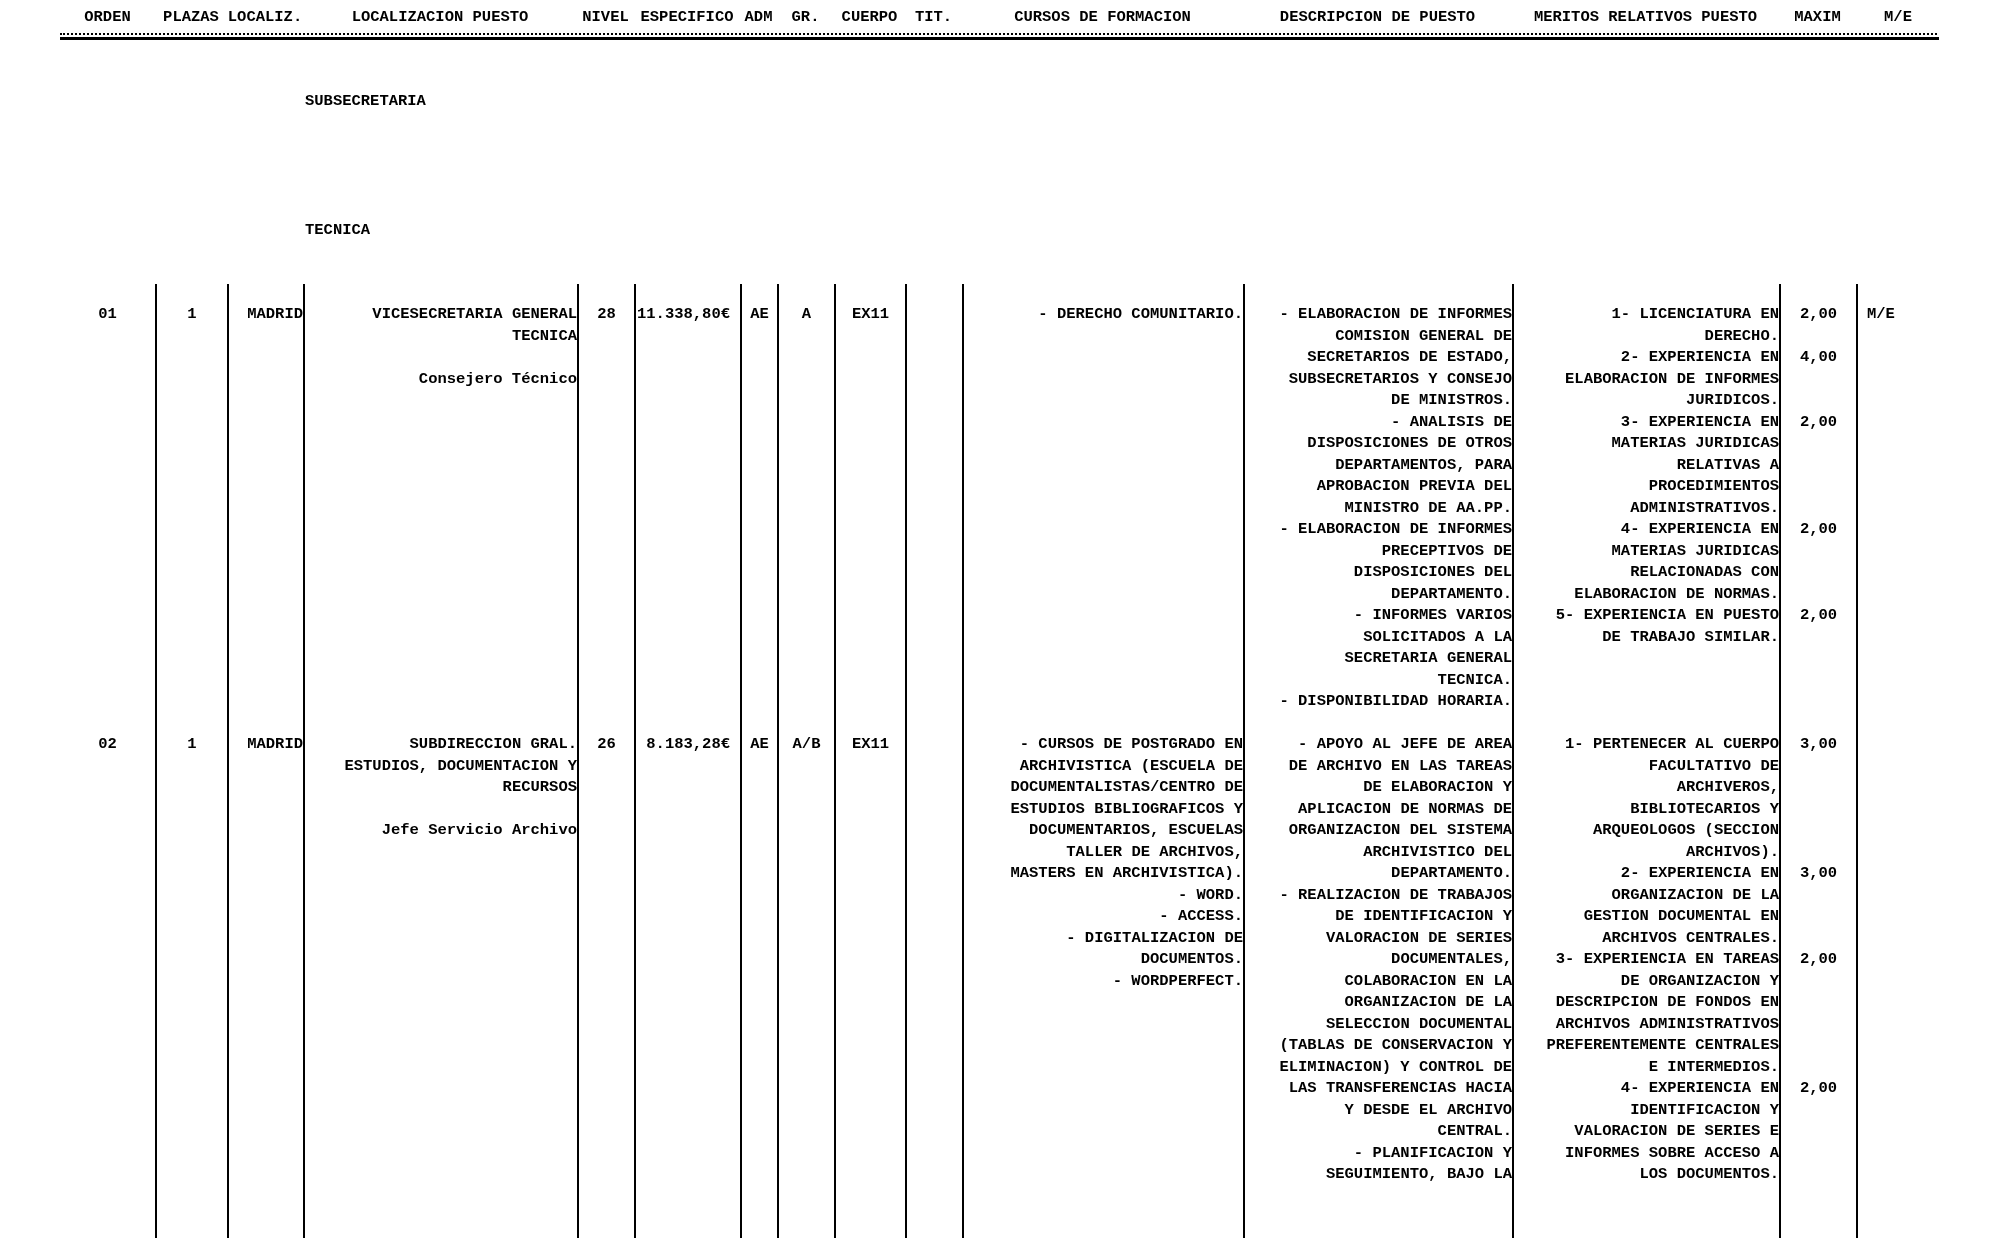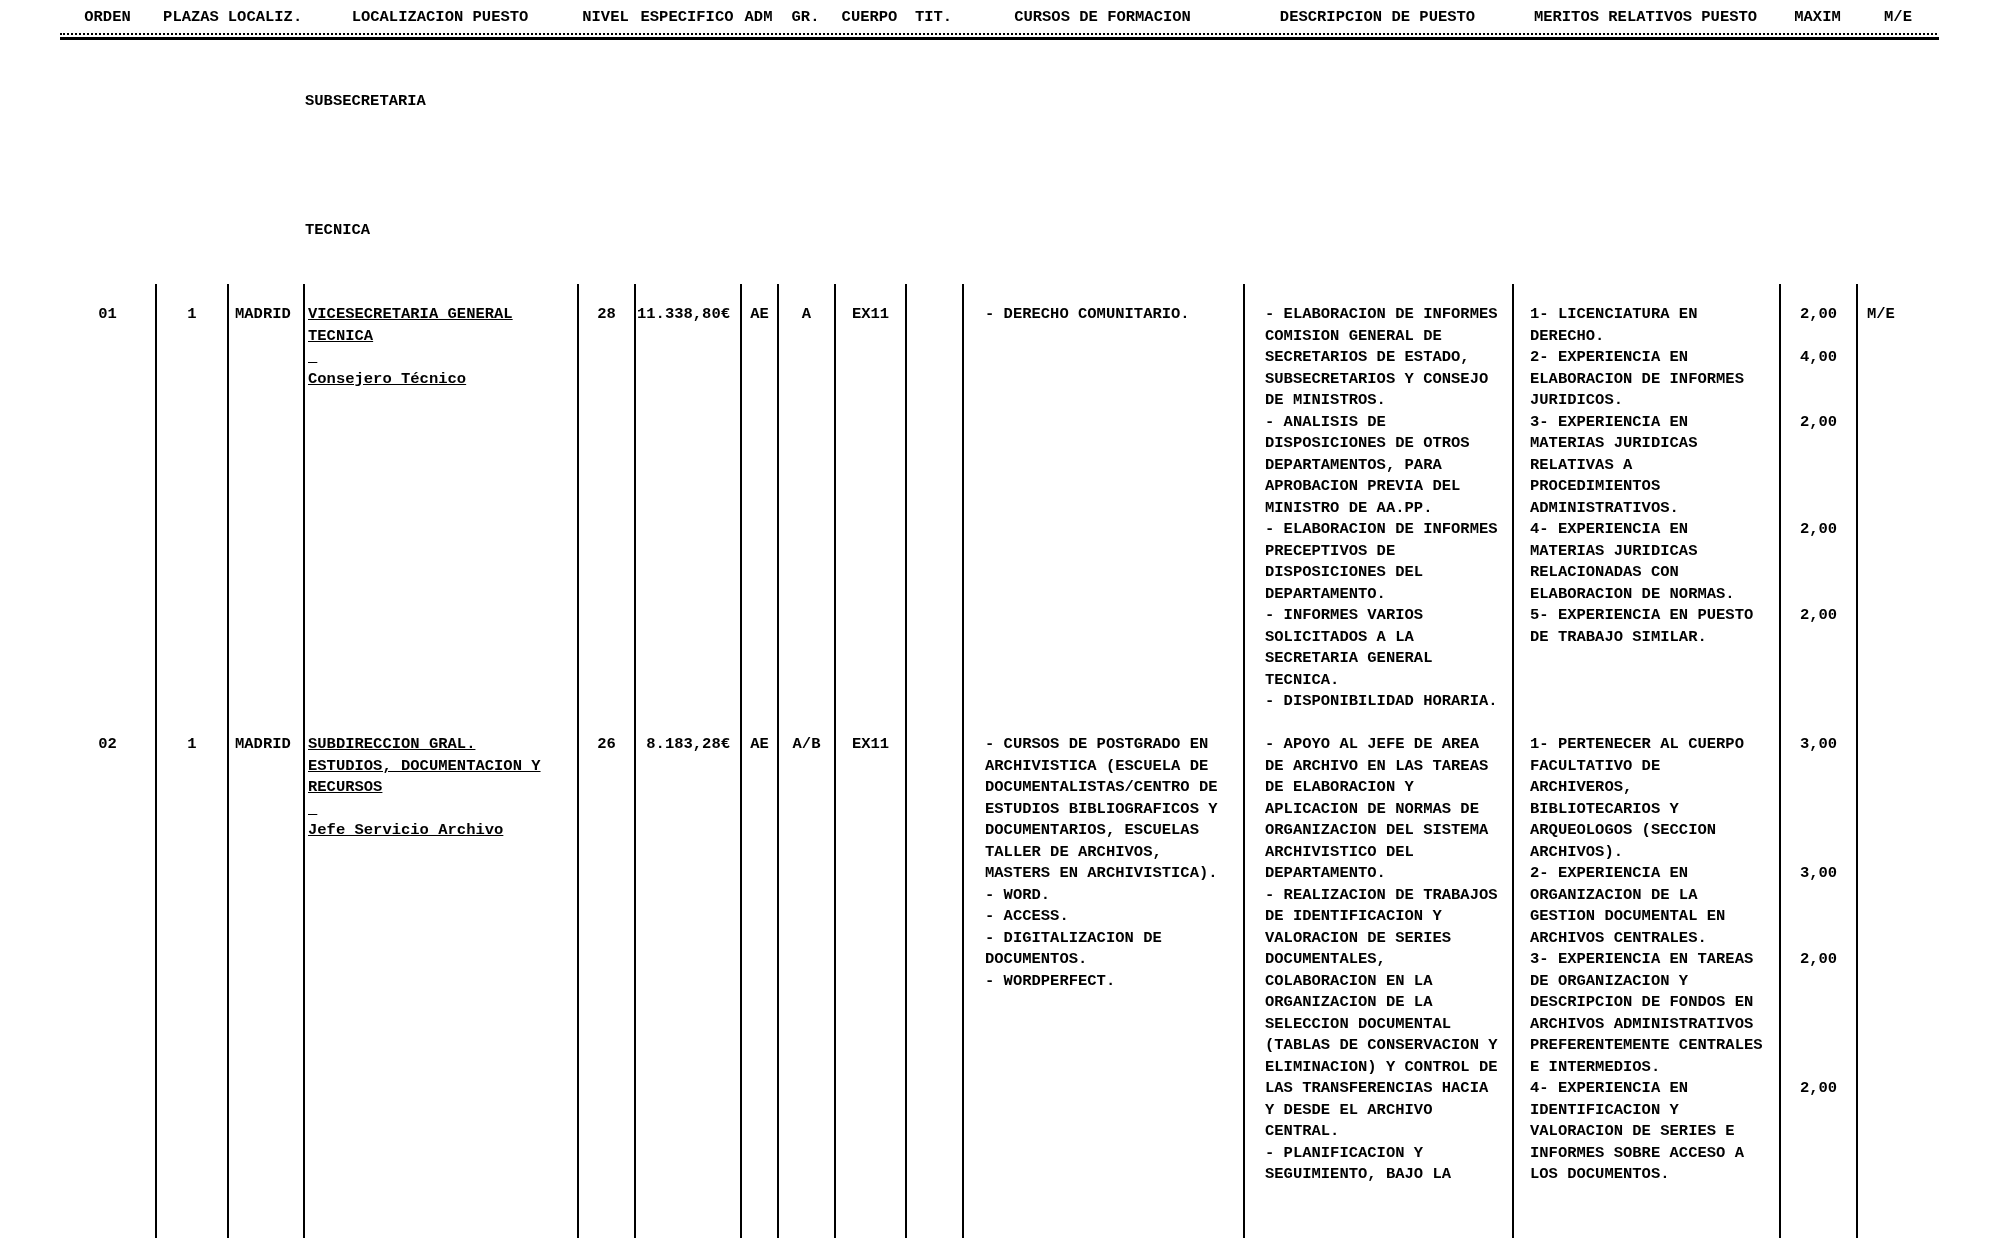--- a/index.html
+++ b/index.html
@@ -15,28 +15,28 @@
     margin-left:60px; width:1880px;
   }
   .header-grid { padding-top:7px; }
   .header-grid .hcell { text-align:center; white-space:pre; }
   .rule { margin:4px 0 0 60px; width:1905px; height:2px;
           border-top:2px dotted #000; border-bottom:3px solid #000; }
   .section { margin:8px 0 0 305px; white-space:pre; }
   .section .blank { height:21.5px; }
   .bullet { display:inline-block; transform:translateY(-1px); margin-right:10px; }
   .body-grid { grid-template-rows:440px 1fr; height:1093px; }
-  .cell { white-space:pre; overflow:hidden; }
+  .cell { white-space:pre; overflow:hidden;text-align:right; }
   .cell.bordered { border-left:2px solid #000; }
   .cell.r1 { padding-top:20px; }
   .cell.r2 { padding-top:10px; }
   .line { min-height:21.5px; }
   .col-orden,.col-plazas,.col-nivel,.col-adm,.col-gr,.col-cuerpo,.col-tit,.col-maxim { text-align:center; }
   .col-localiz { padding-left:6px; }
-  .col-localizacion { padding-left:3px;text-decoration:underline; }
+  .col-localizacion { padding-left:3px; }
   .col-especifico { text-align:right; padding-right:10px; }
   .col-cursos { padding-left:21px; }
   .col-descripcion { padding-left:20px; }
   .col-meritos { padding-left:16px; }
   .col-me { padding-left:9px; text-align:left; }
 </style>
 </head>
 <body>
 
 <div class="page">

